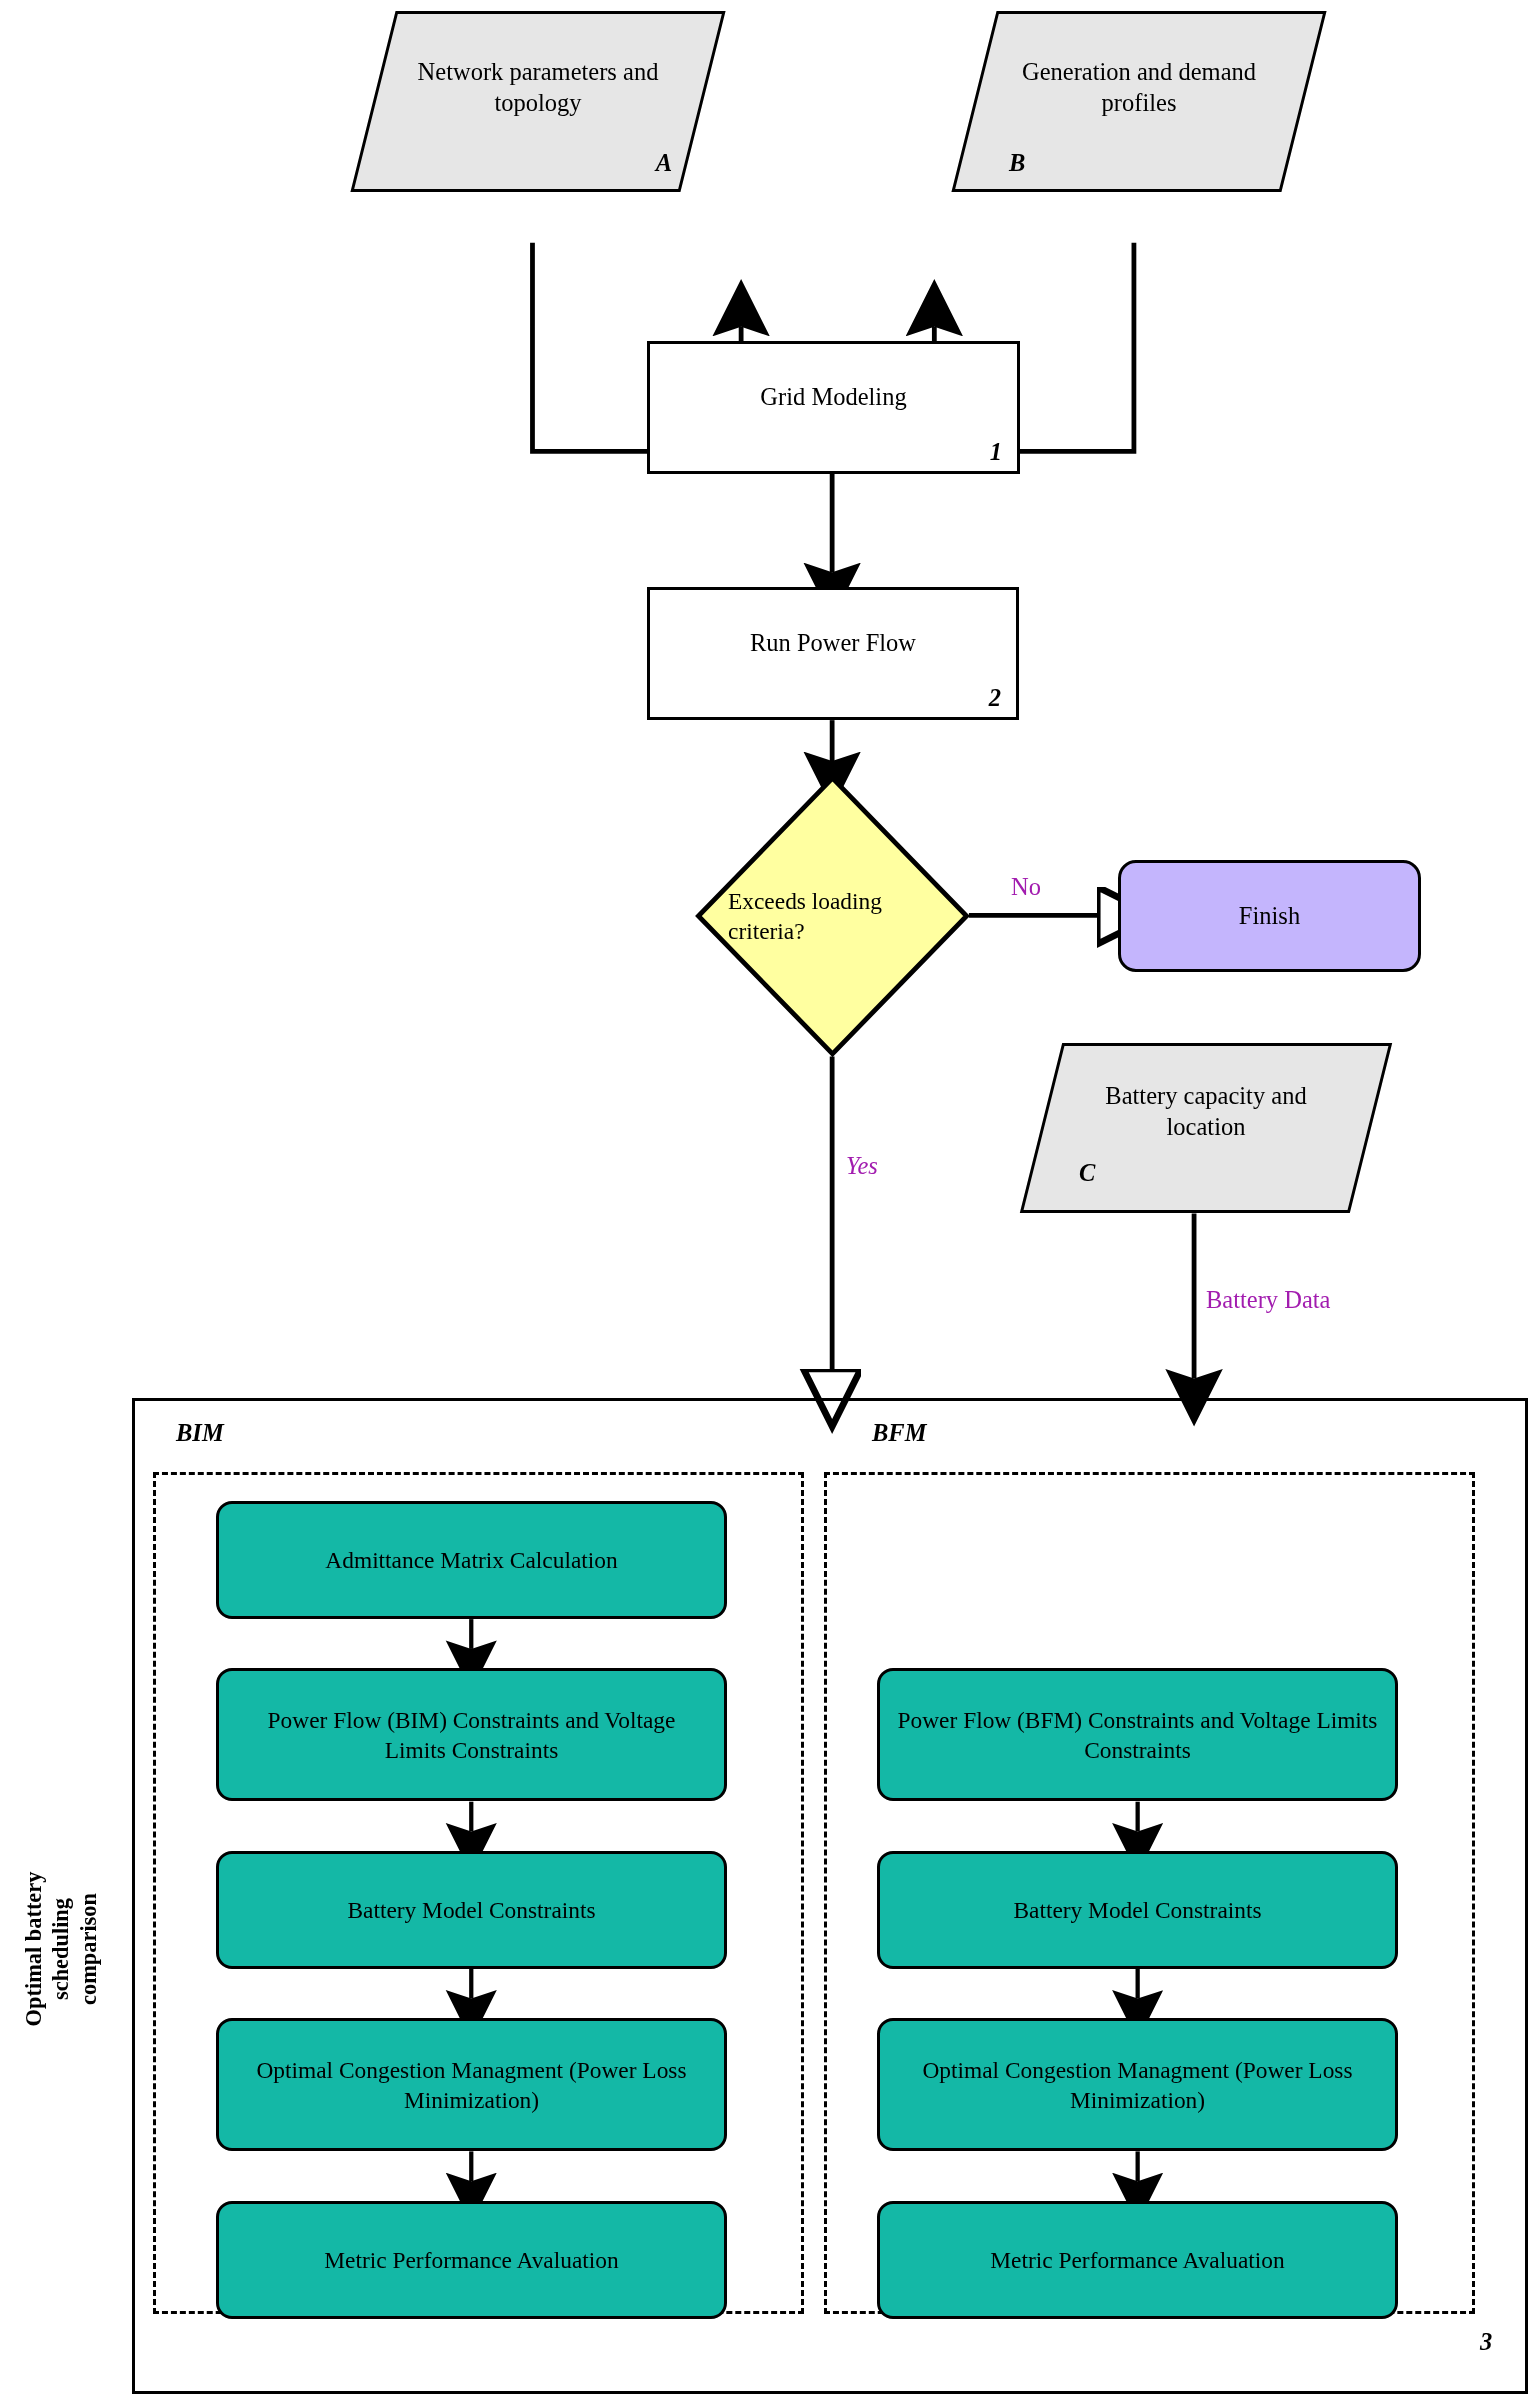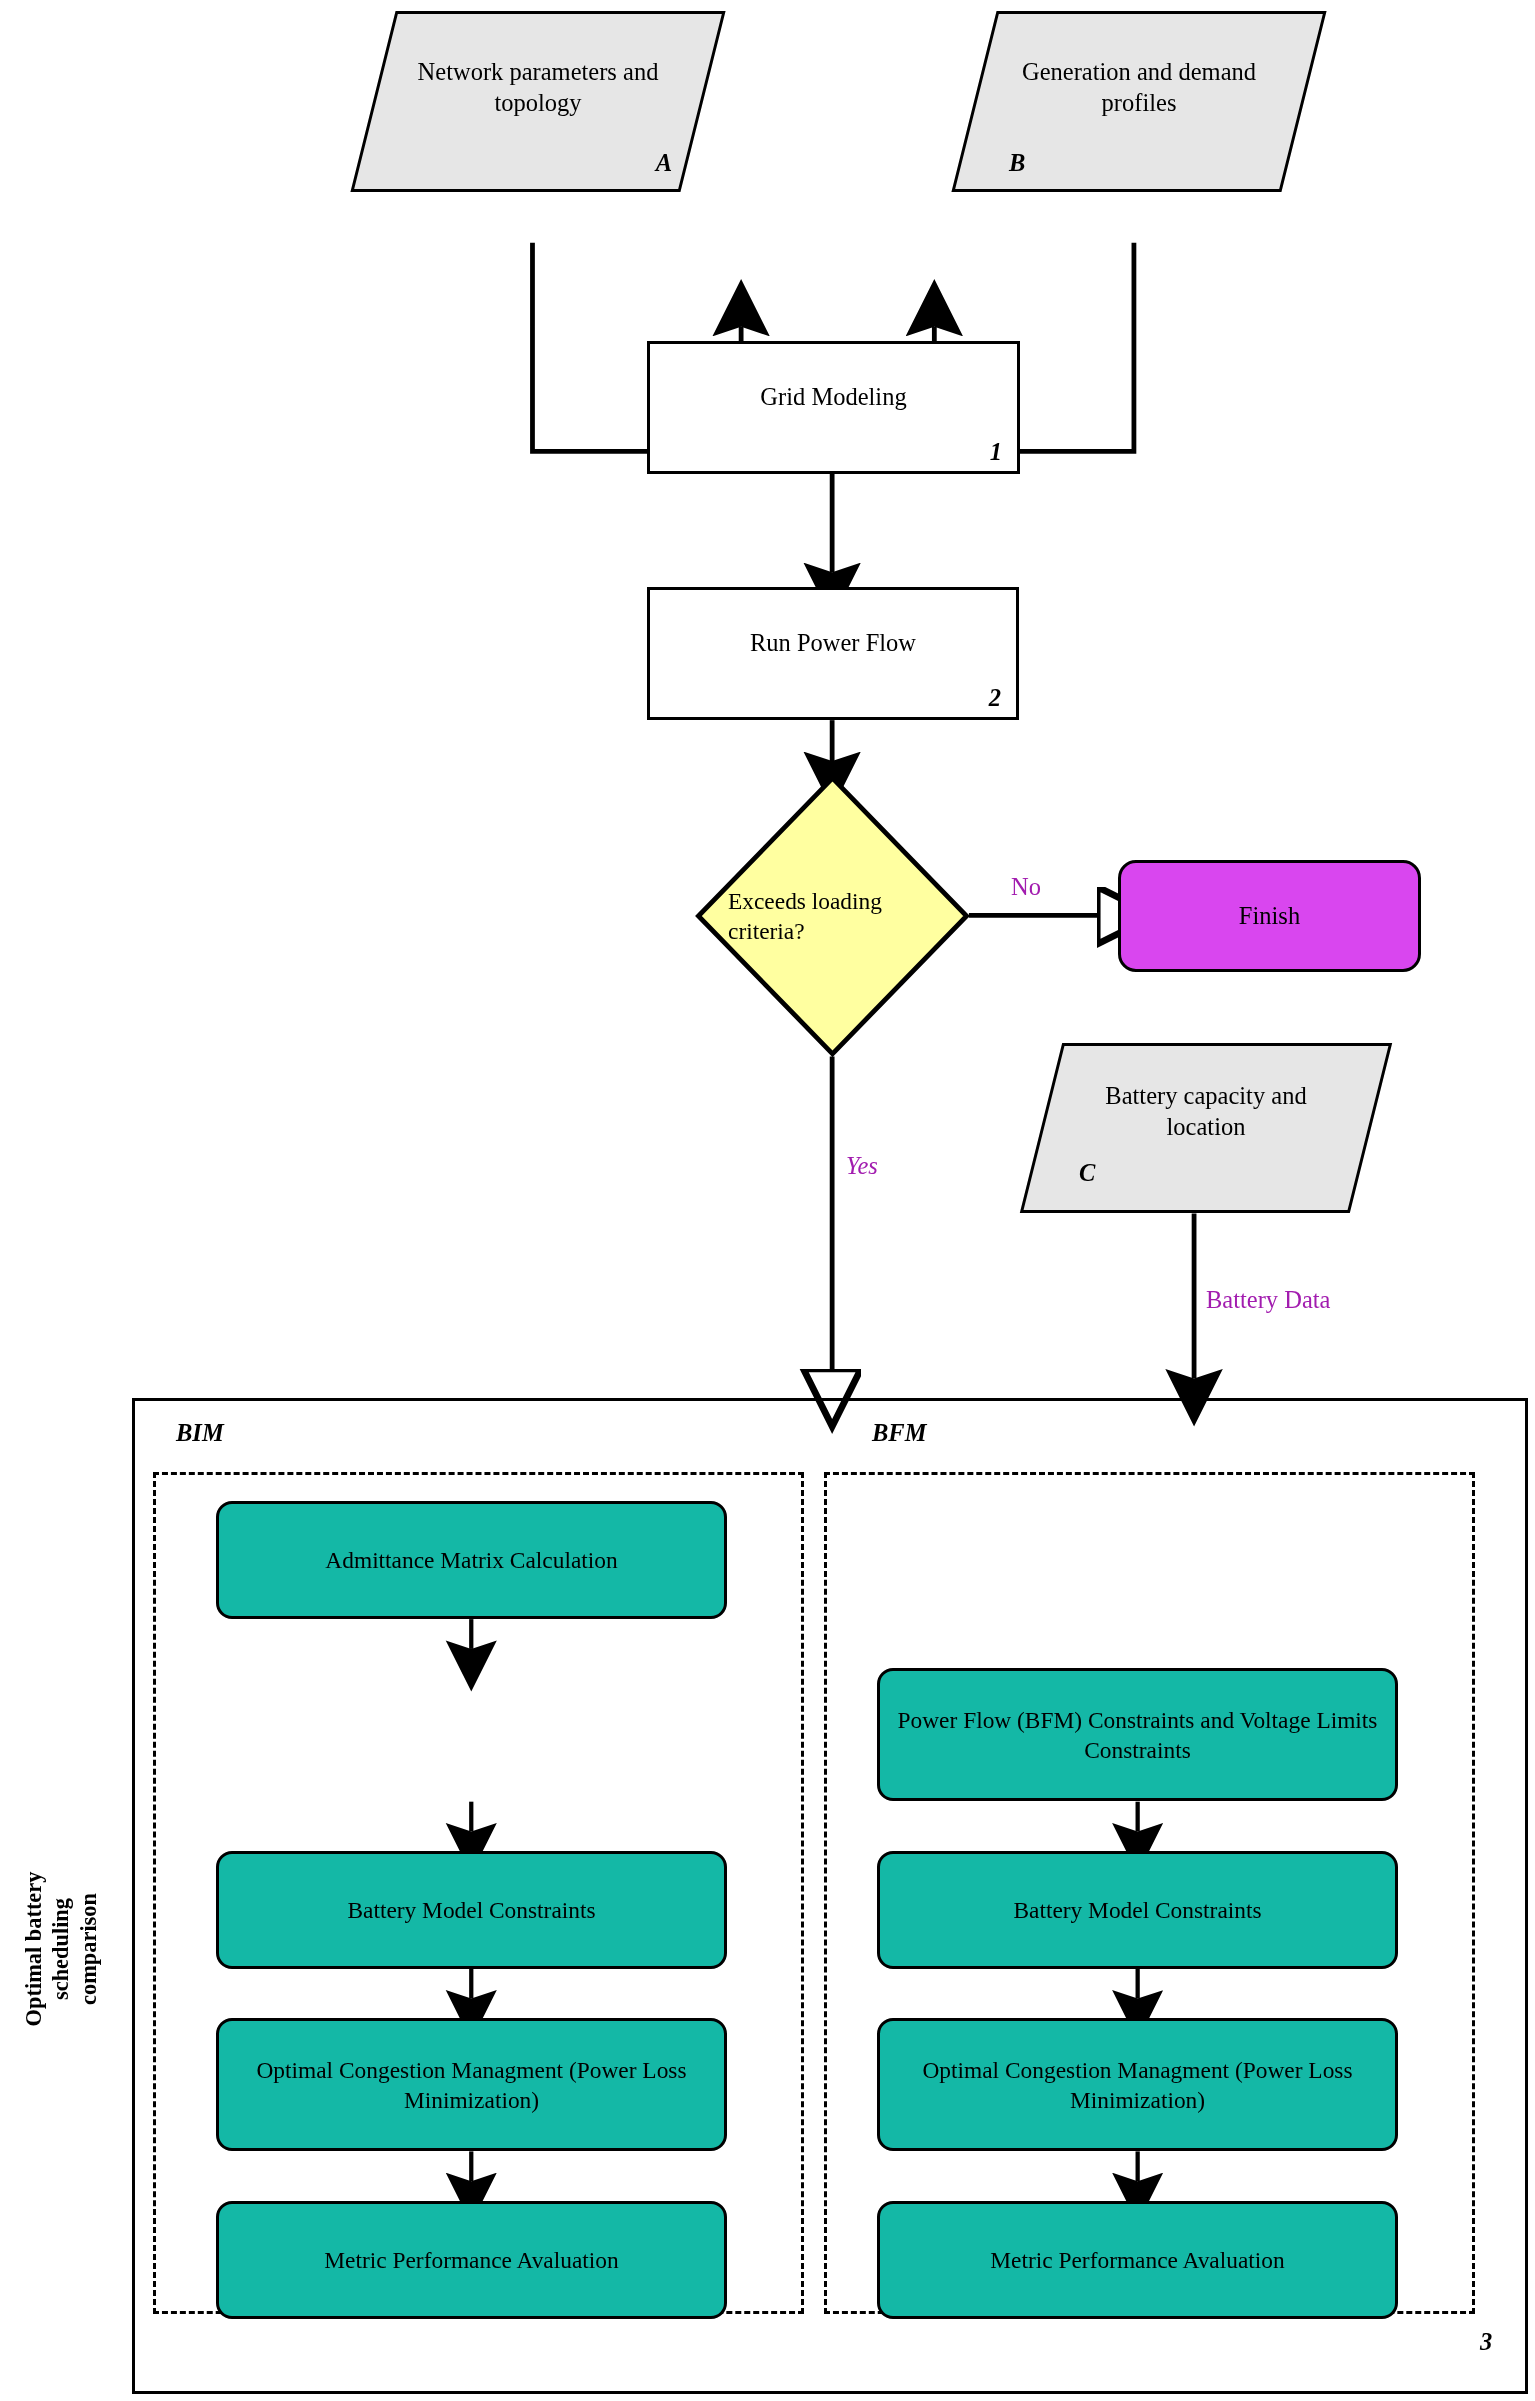--- a/index.html
+++ b/index.html
@@ -46,21 +46,21 @@
   .num{
     position:absolute;
     right:15px;
     bottom:5.3px;
     font-style:italic;
     font-weight:bold;
   }
 
   
   .rounded{
-    background:#d946ef;
+    background:#c4b5fd;
     border:3.7px solid #000;
     border-radius:18px;
   }
   .rounded-sm{
     background:#14b8a6;
     border:3.7px solid #000;
     border-radius:16px;
   }
 
   
@@ -215,20 +215,23 @@
 comparison</div>
 
   <div class="grp-label fs-big" style="left:176px;top:1419px;">BIM</div>
 
   <div class="dashed-box" style="left:153px;top:1472px;width:645px;height:836px;"></div>
 
   <div class="node rounded-sm" style="left:216px;top:1501px;width:511px;height:118px;">
     <div class="ctext fs-mid" style="padding:0 16px;">Admittance Matrix Calculation</div>
   </div>
 
+  <div class="node rounded-sm" style="left:216px;top:1668px;width:511px;height:133px;">
+    <div class="ctext fs-mid" style="padding:0 16px;">Power Flow (BIM) Constraints and Voltage Limits Constraints</div>
+  </div>
 
   <div class="node rounded-sm" style="left:216px;top:1851px;width:511px;height:118px;">
     <div class="ctext fs-mid" style="padding:0 16px;">Battery Model Constraints</div>
   </div>
 
   <div class="node rounded-sm" style="left:216px;top:2018px;width:511px;height:133px;">
     <div class="ctext fs-mid" style="padding:0 16px;">Optimal Congestion Managment (Power Loss Minimization)</div>
   </div>
 
   <div class="node rounded-sm" style="left:216px;top:2201px;width:511px;height:118px;">

